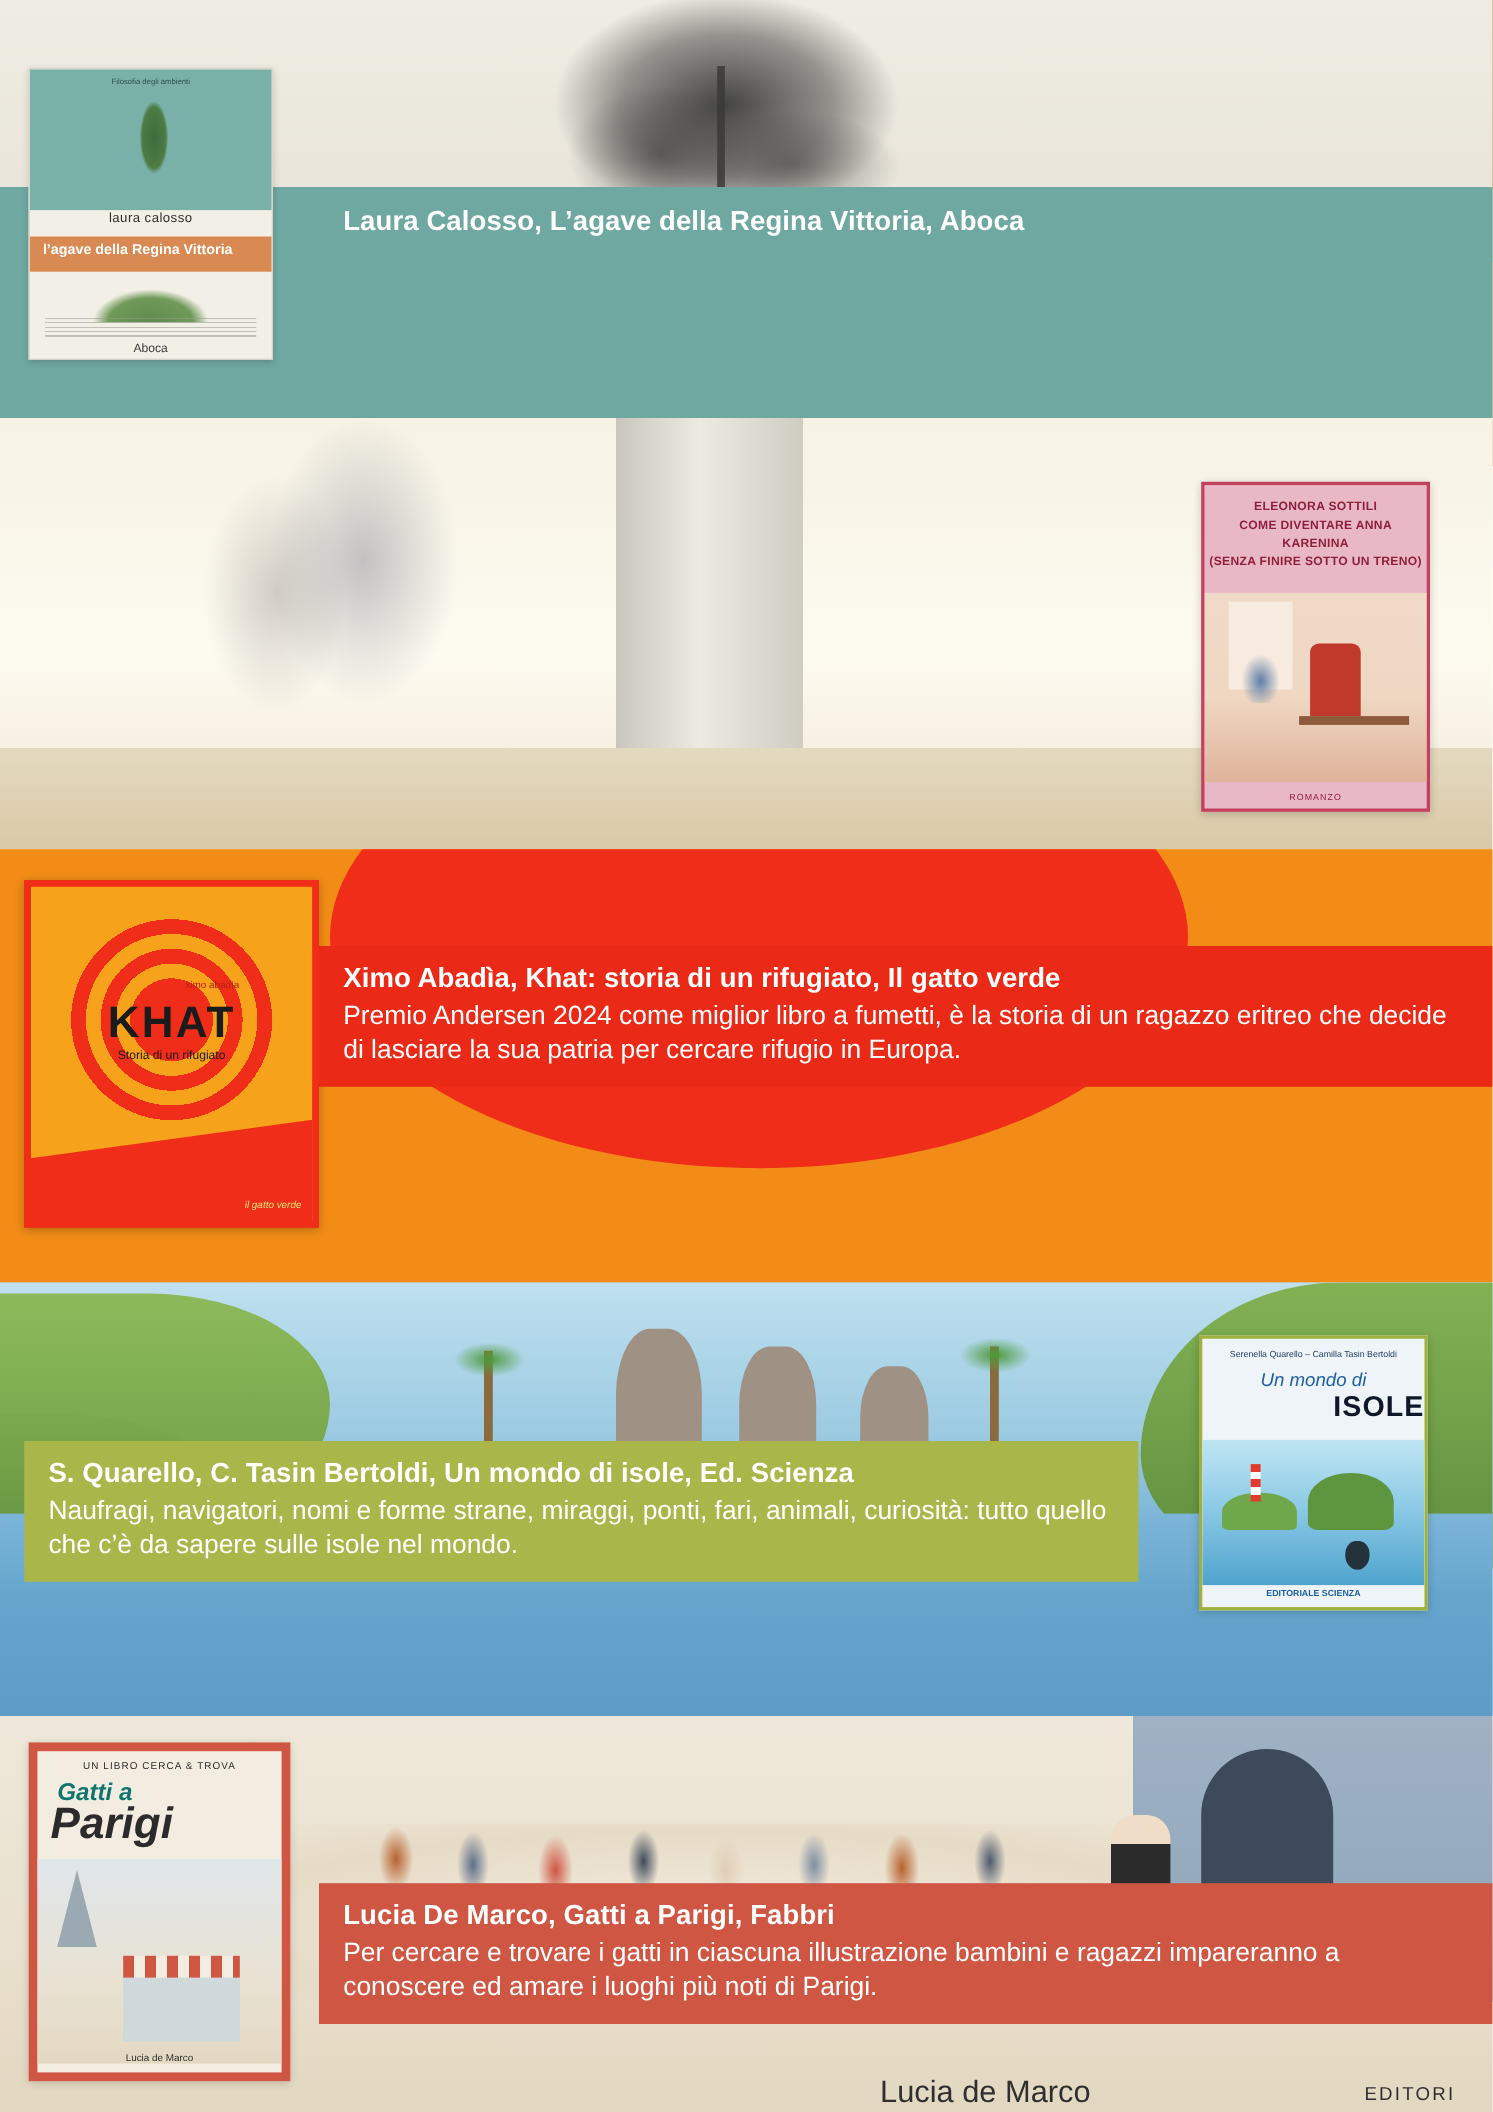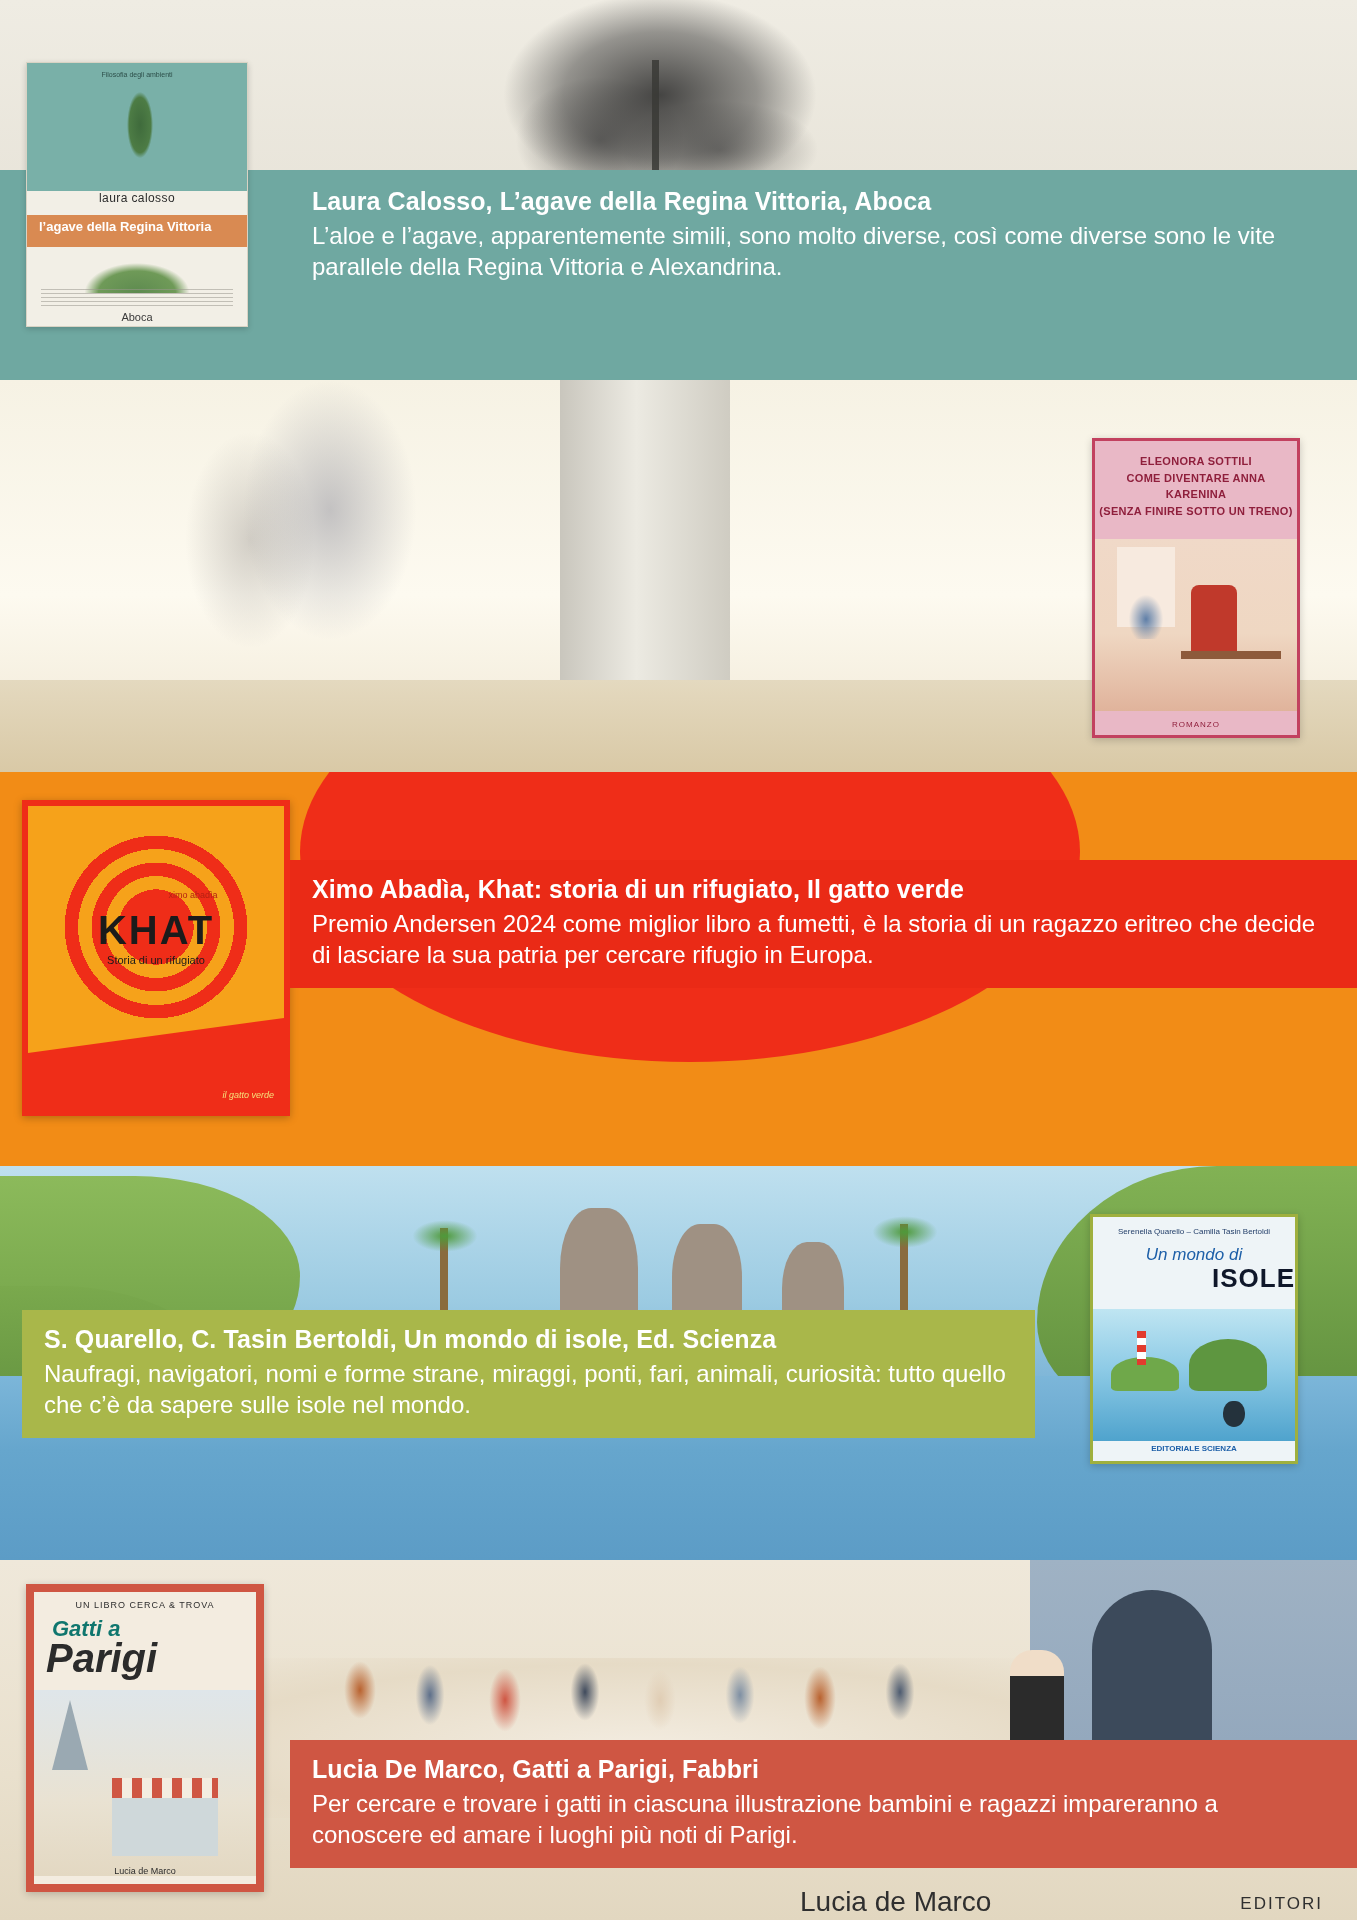--- a/index.html
+++ b/index.html
@@ -232,21 +232,21 @@
   #band5 .door {
     position:absolute; left:1092px; top:30px; width:120px; height:200px;
     background:#3c4a5b; border-radius:60px 60px 0 0;
   }
   #band5 .waiter {
     position:absolute; left:1010px; top:90px; width:54px; height:150px;
     background: linear-gradient(180deg,#f0ddc8 0 26px, #2b2b2b 26px 100%);
     border-radius:22px 22px 4px 4px;
   }
   #band5 .caption {
-    left: 290px; top: 152px; width: 1067px; background: #cf5643; margin-top: 28px;
+    left: 290px; top: 152px; width: 1067px; background: #cf5643;
   }
   #band5 .cover {
     left: 26px; top: 24px; width: 238px; height: 308px;
     background: #f3ece0; border: 8px solid #cf5643;
     box-shadow: 0 2px 8px rgba(0,0,0,0.2);
   }
   .c5-head { position:absolute; left:0; top:8px; width:100%; text-align:center; font-size:9px; color:#2d2d2d; letter-spacing:1px; }
   .c5-t1 { position:absolute; left:18px; top:24px; font-size:22px; color:#0f766e; font-weight:bold; font-style:italic; }
   .c5-t2 { position:absolute; left:12px; top:44px; font-size:40px; color:#2b2b2b; font-weight:bold; font-style:italic; }
   .c5-art { position:absolute; left:0; top:98px; width:100%; height:186px;
@@ -298,21 +298,20 @@
       <div class="c1-author">laura calosso</div>
       <div class="c1-titlebar"></div>
       <div class="c1-titletext">l’agave della Regina Vittoria</div>
       <div class="c1-art"></div>
       <div class="c1-blurb"></div>
       <div class="c1-brand">Aboca</div>
     </div>
 
     <div class="caption">
       <p class="title">Laura Calosso, L’agave della Regina Vittoria, Aboca</p>
-      <p class="desc">L’aloe e l’agave, apparentemente simili, sono molto diverse, così come diverse sono le vite parallele della Regina Vittoria e Alexandrina.</p>
     </div>
   </section>
 
   <section class="band" id="band2">
     <div class="bg"></div>
     <div class="pillar"></div>
     <div class="floor"></div>
 
     <div class="cover">
       <div class="c2-title">

